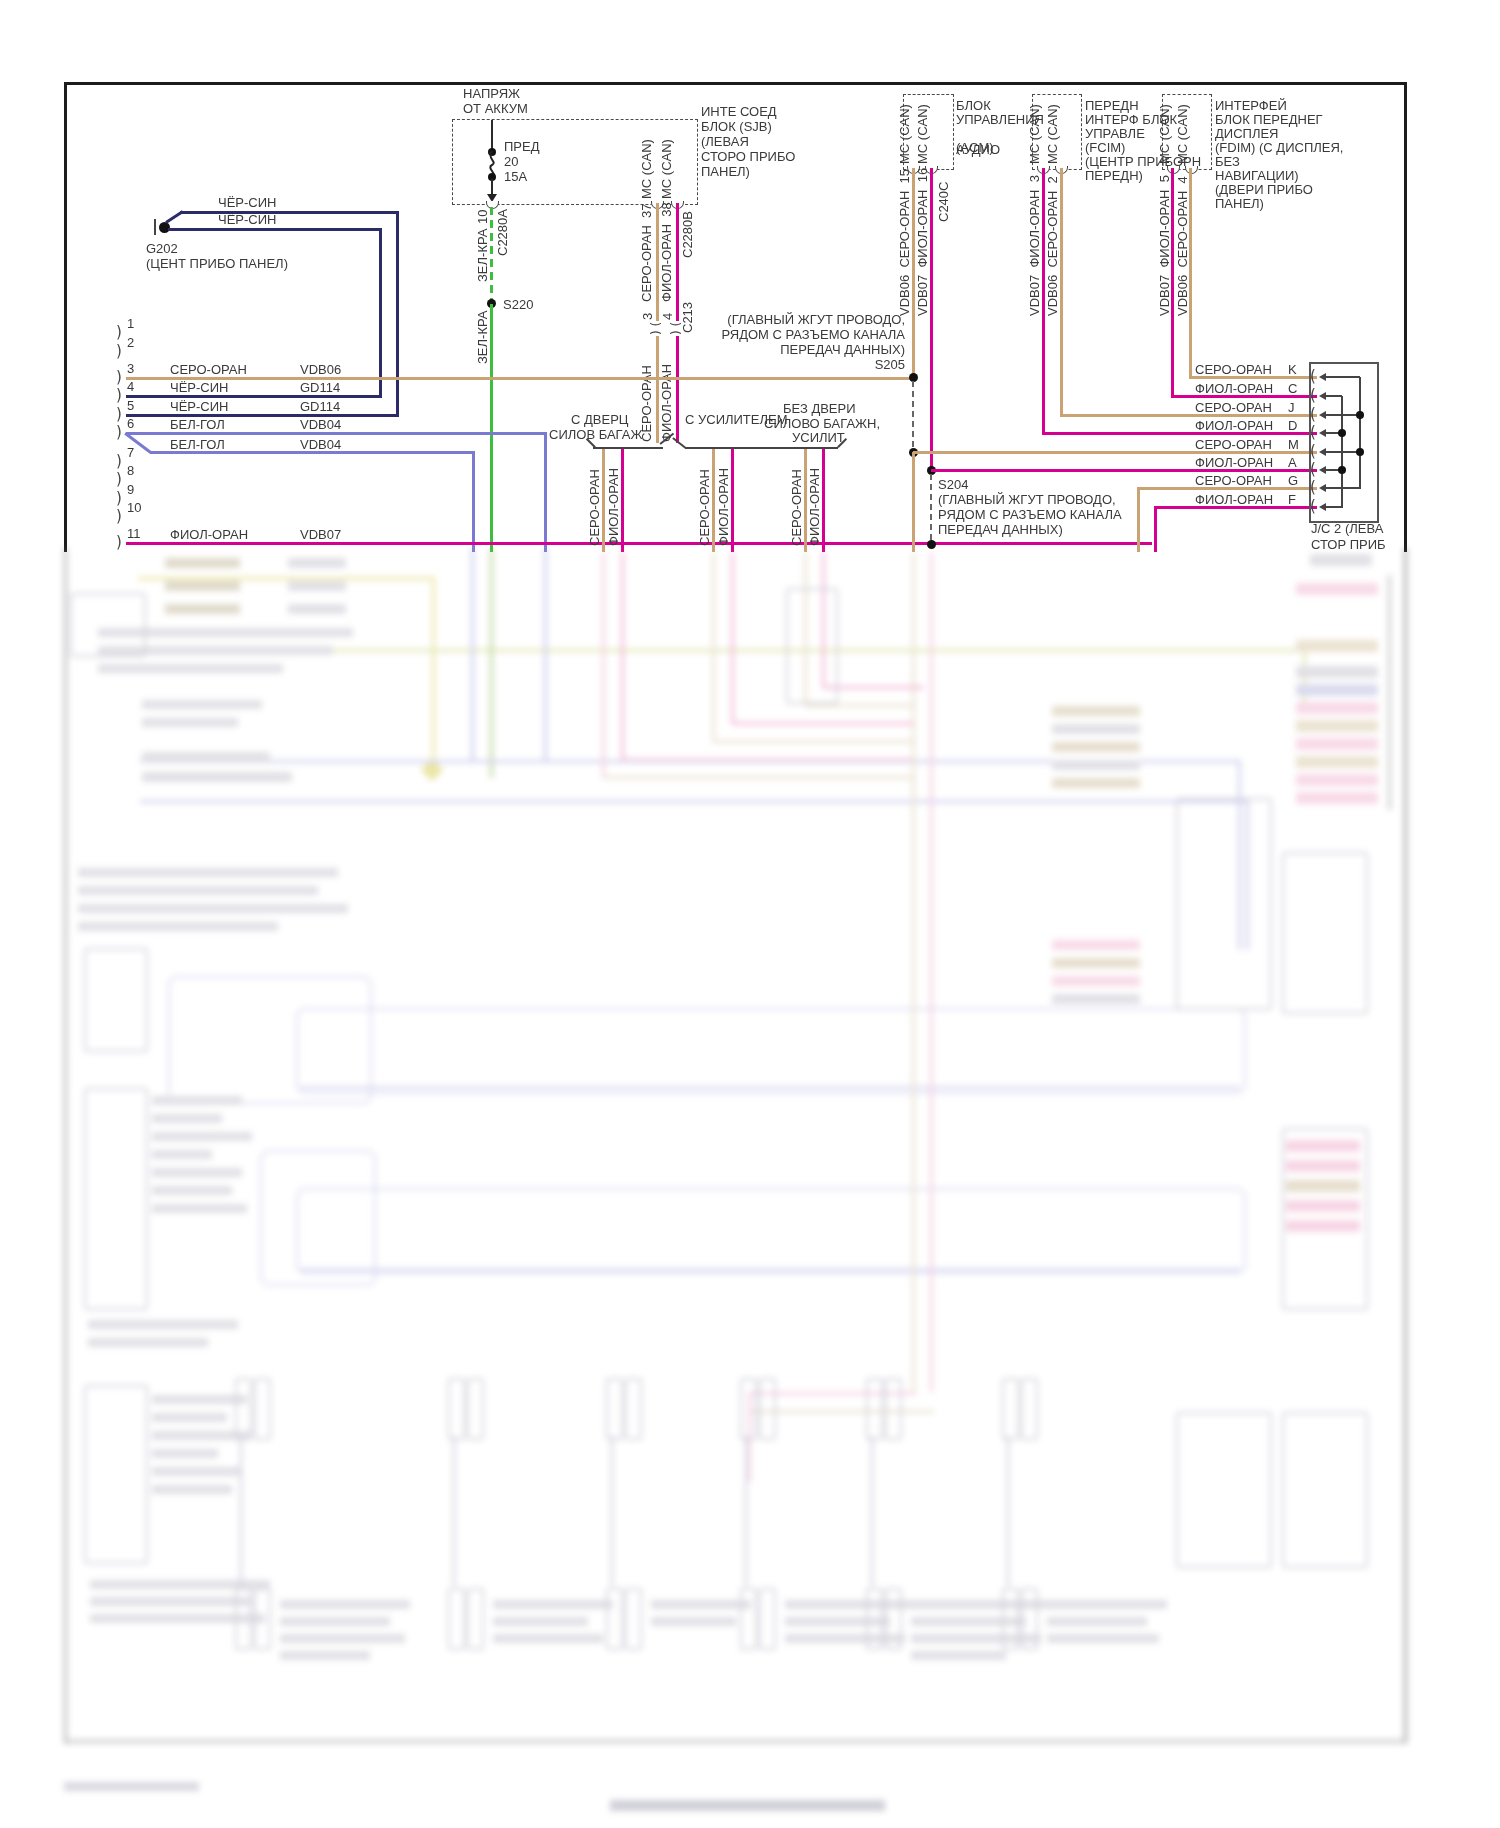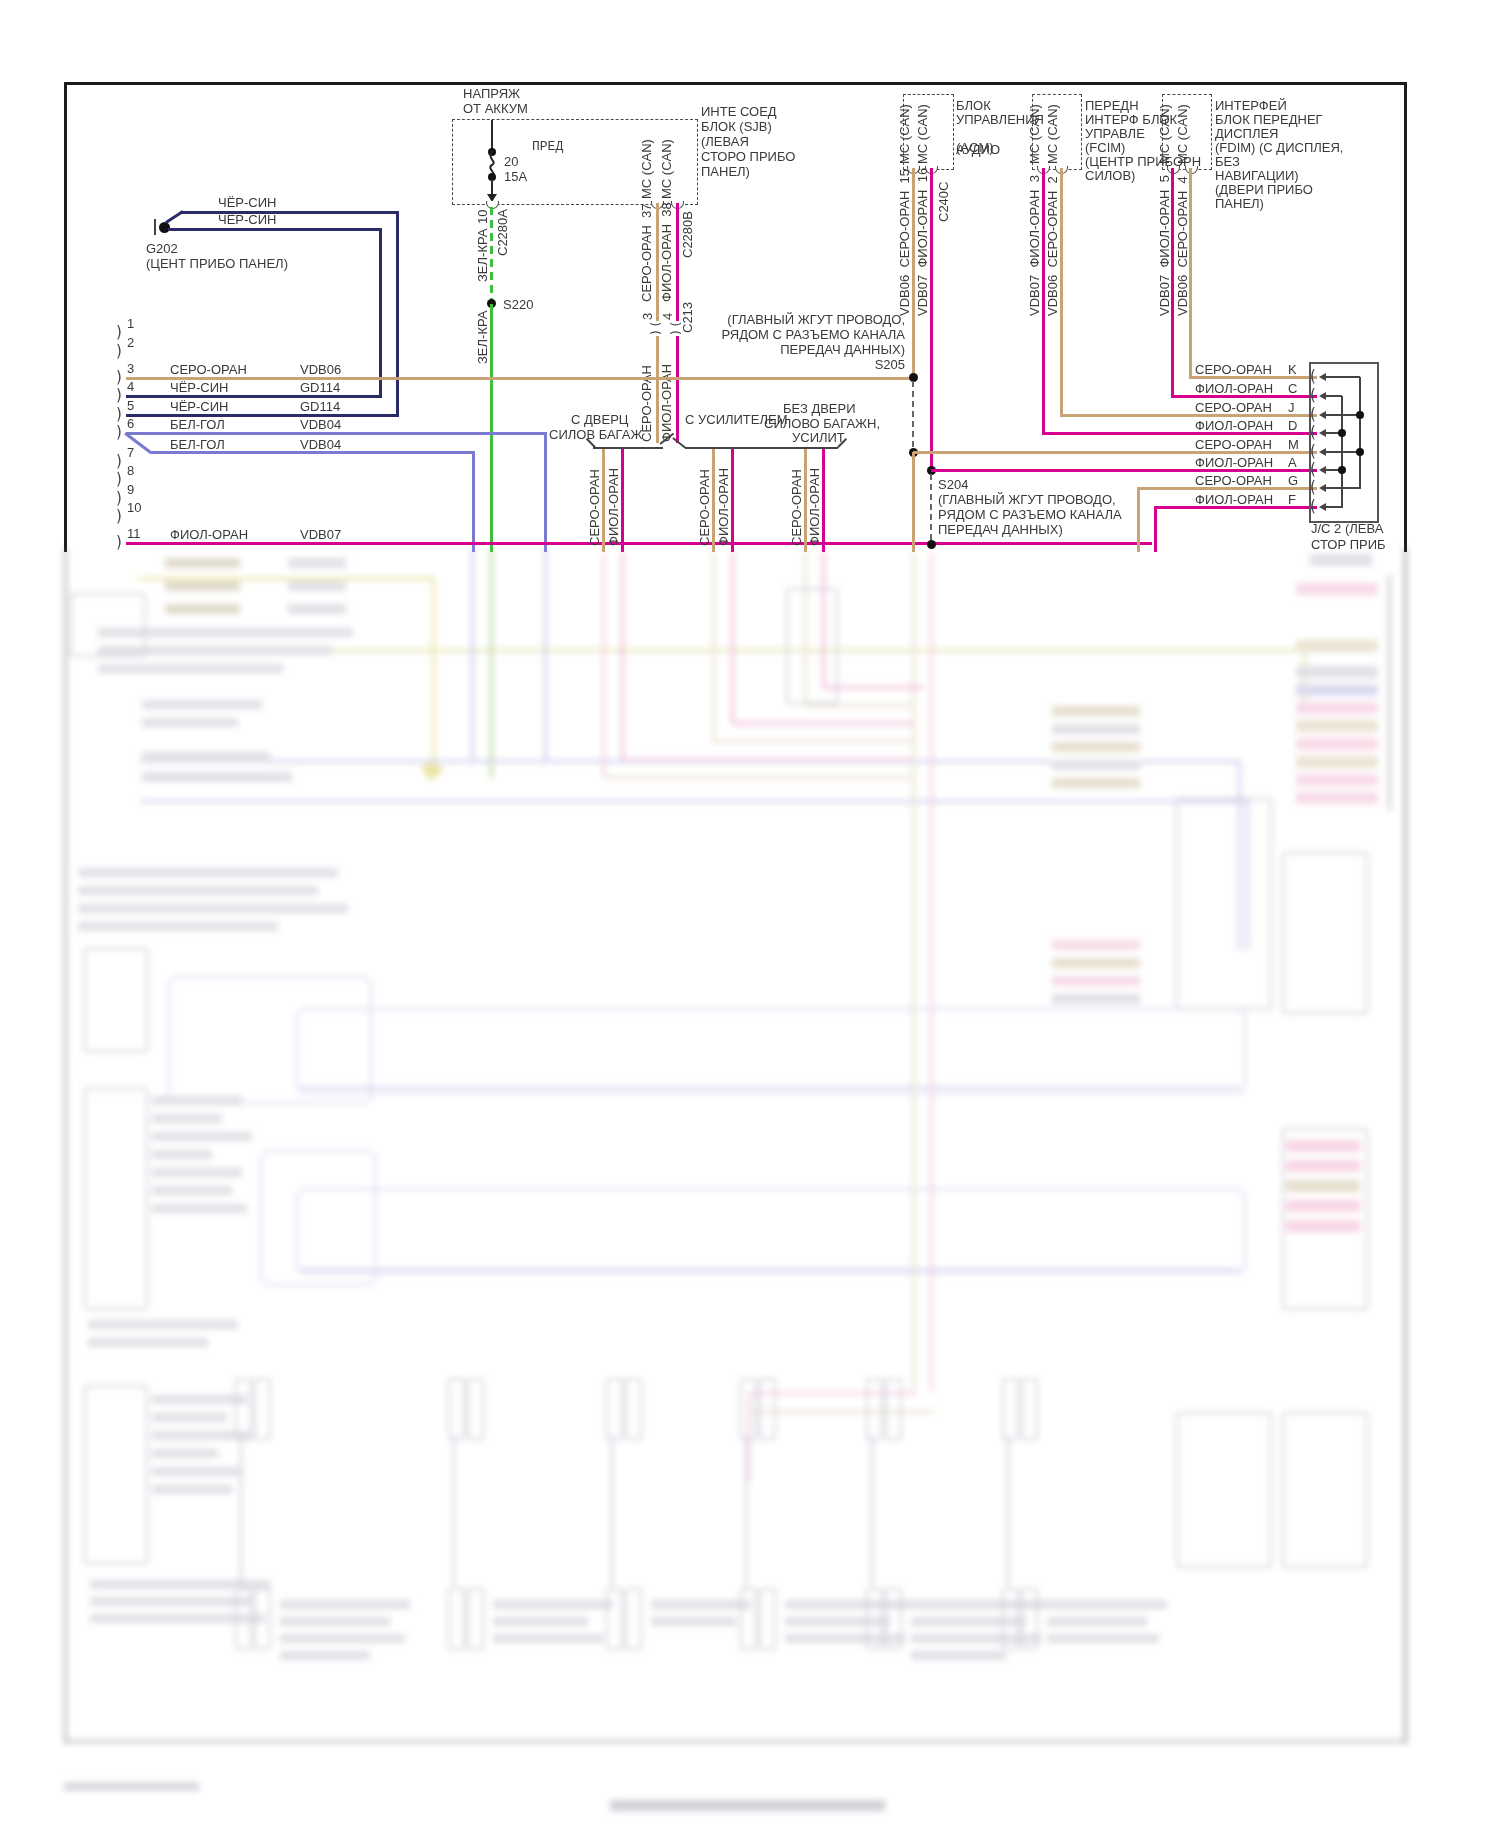--- a/index.html
+++ b/index.html
@@ -53,21 +53,21 @@
   <div class="t" style="left:701px;top:164px;">ПАНЕЛ)</div>
 
   <div class="w blk" style="left:491px;top:120px;width:2px;height:32px;"></div>
   <div class="dot" style="left:488px;top:148px;width:8px;height:8px;"></div>
   <svg style="position:absolute;left:484px;top:150px;" width="16" height="28" viewBox="0 0 16 28">
     <path d="M8 1 C 2 8, 14 12, 8 15 C 2 18, 14 24, 8 27" stroke="#222" stroke-width="2" fill="none"></path>
   </svg>
   <div class="dot" style="left:488px;top:173px;width:8px;height:8px;"></div>
   <div class="w blk" style="left:491px;top:179px;width:2px;height:15px;"></div>
   <div class="ah-d" style="left:487px;top:194px;"></div>
-  <div class="t" style="left:532px;top:139px;font-family:Liberation Mono, monospace;">ПРЕД</div>
+  <div class="t" style="left:504px;top:139px;">ПРЕД</div>
   <div class="t" style="left:504px;top:154px;">20</div>
   <div class="t" style="left:504px;top:169px;">15A</div>
   <div class="cup" style="left:486px;top:201px;"></div>
   <div class="vt" style="left:476px;top:224px;">10</div>
   <div class="vt" style="left:496px;top:256px;">C2280A</div>
 
   <div class="gdash" style="left:490px;top:207px;height:97px;"></div>
   <div class="vt" style="left:476px;top:282px;">ЗЕЛ-КРА</div>
   <div class="dot" style="left:487px;top:299px;"></div>
   <div class="t" style="left:503px;top:297px;">S220</div>
@@ -106,21 +106,21 @@
   <div class="vt" style="left:898px;top:316px;">VDB06  СЕРО-ОРАН  15</div>
   <div class="vt" style="left:916px;top:316px;">VDB07  ФИОЛ-ОРАН  16</div>
   <div class="vt" style="left:937px;top:222px;">C240C</div>
 
   <div class="db" style="left:1032px;top:94px;width:48px;height:74px;"></div>
   <div class="t" style="left:1085px;top:98px;">ПЕРЕДН</div>
   <div class="t" style="left:1085px;top:112px;">ИНТЕРФ БЛОК</div>
   <div class="t" style="left:1085px;top:126px;">УПРАВЛЕ</div>
   <div class="t" style="left:1085px;top:140px;">(FCIM)</div>
   <div class="t" style="left:1085px;top:154px;">(ЦЕНТР ПРИБОРН</div>
-  <div class="t" style="left:1085px;top:168px;">СИЛОВ)</div>
+  <div class="t" style="left:1085px;top:168px;">ПЕРЕДН)</div>
   <div class="vt" style="left:1028px;top:164px;">MC (CAN)</div>
   <div class="vt" style="left:1046px;top:164px;">MC (CAN)</div>
   <div class="cup" style="left:1037px;top:166px;"></div>
   <div class="cup" style="left:1055px;top:166px;"></div>
   <div class="w mag" style="left:1042px;top:168px;width:3px;height:267px;"></div>
   <div class="w tan" style="left:1060px;top:168px;width:3px;height:249px;"></div>
   <div class="vt" style="left:1028px;top:316px;">VDB07  ФИОЛ-ОРАН  3</div>
   <div class="vt" style="left:1046px;top:316px;">VDB06  СЕРО-ОРАН  2</div>
 
   <div class="db" style="left:1162px;top:94px;width:48px;height:74px;"></div>

